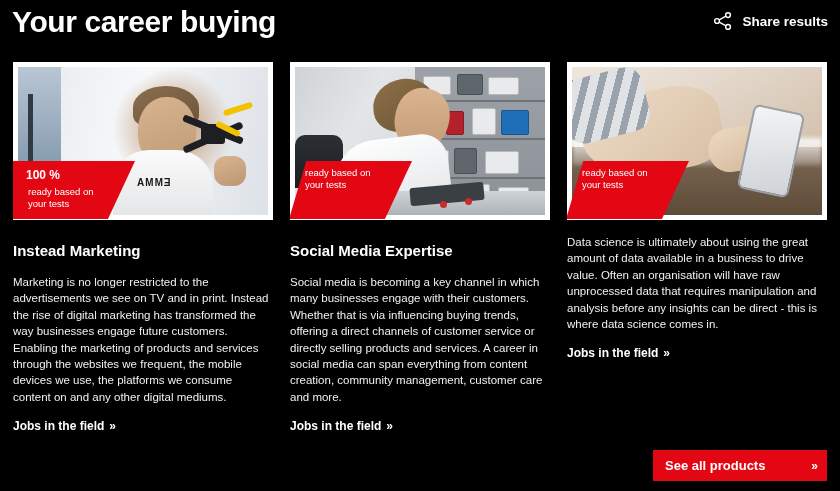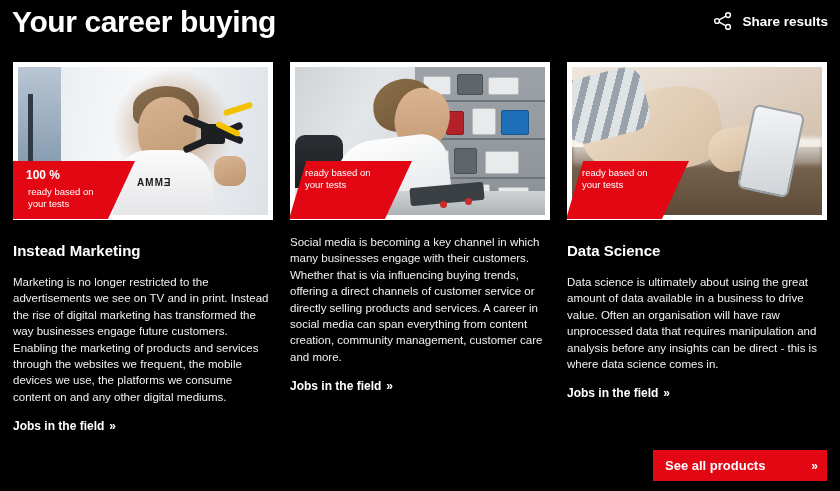--- a/index.html
+++ b/index.html
@@ -328,20 +328,21 @@
             <div class="p2-pcb"></div>
             <div class="p2-dot" style="left:58%;bottom:5%"></div>
             <div class="p2-dot" style="left:68%;bottom:7%"></div>
           </div>
         </div>
         <div class="badge wide">
           <div class="badge-sub">ready based on</div>
           <div class="badge-sub">your tests</div>
         </div>
       </div>
+      <div class="card-title">Social Media Expertise</div>
       <div class="card-body">Social media is becoming a key channel in which many businesses engage with their customers. Whether that is via influencing buying trends, offering a direct channels of customer service or directly selling products and services. A career in social media can span everything from content creation, community management, customer care and more.</div>
       <div class="jobs-link">
         <span>Jobs in the field</span>
         <span class="chev">»</span>
       </div>
     </div>
 
     <div class="card">
       <div class="thumb-wrap">
         <div class="thumb">
@@ -352,21 +353,20 @@
             <div class="p3-sleeve"></div>
             <div class="p3-hand"></div>
             <div class="p3-phone"></div>
           </div>
         </div>
         <div class="badge wide">
           <div class="badge-sub">ready based on</div>
           <div class="badge-sub">your tests</div>
         </div>
       </div>
-      <div class="card-title">Data Science</div>
       <div class="card-body">Data science is ultimately about using the great amount of data available in a business to drive value. Often an organisation will have raw unprocessed data that requires manipulation and analysis before any insights can be direct - this is where data science comes in.</div>
       <div class="jobs-link">
         <span>Jobs in the field</span>
         <span class="chev">»</span>
       </div>
     </div>
 
   </div>
 
   <button class="see-all">

